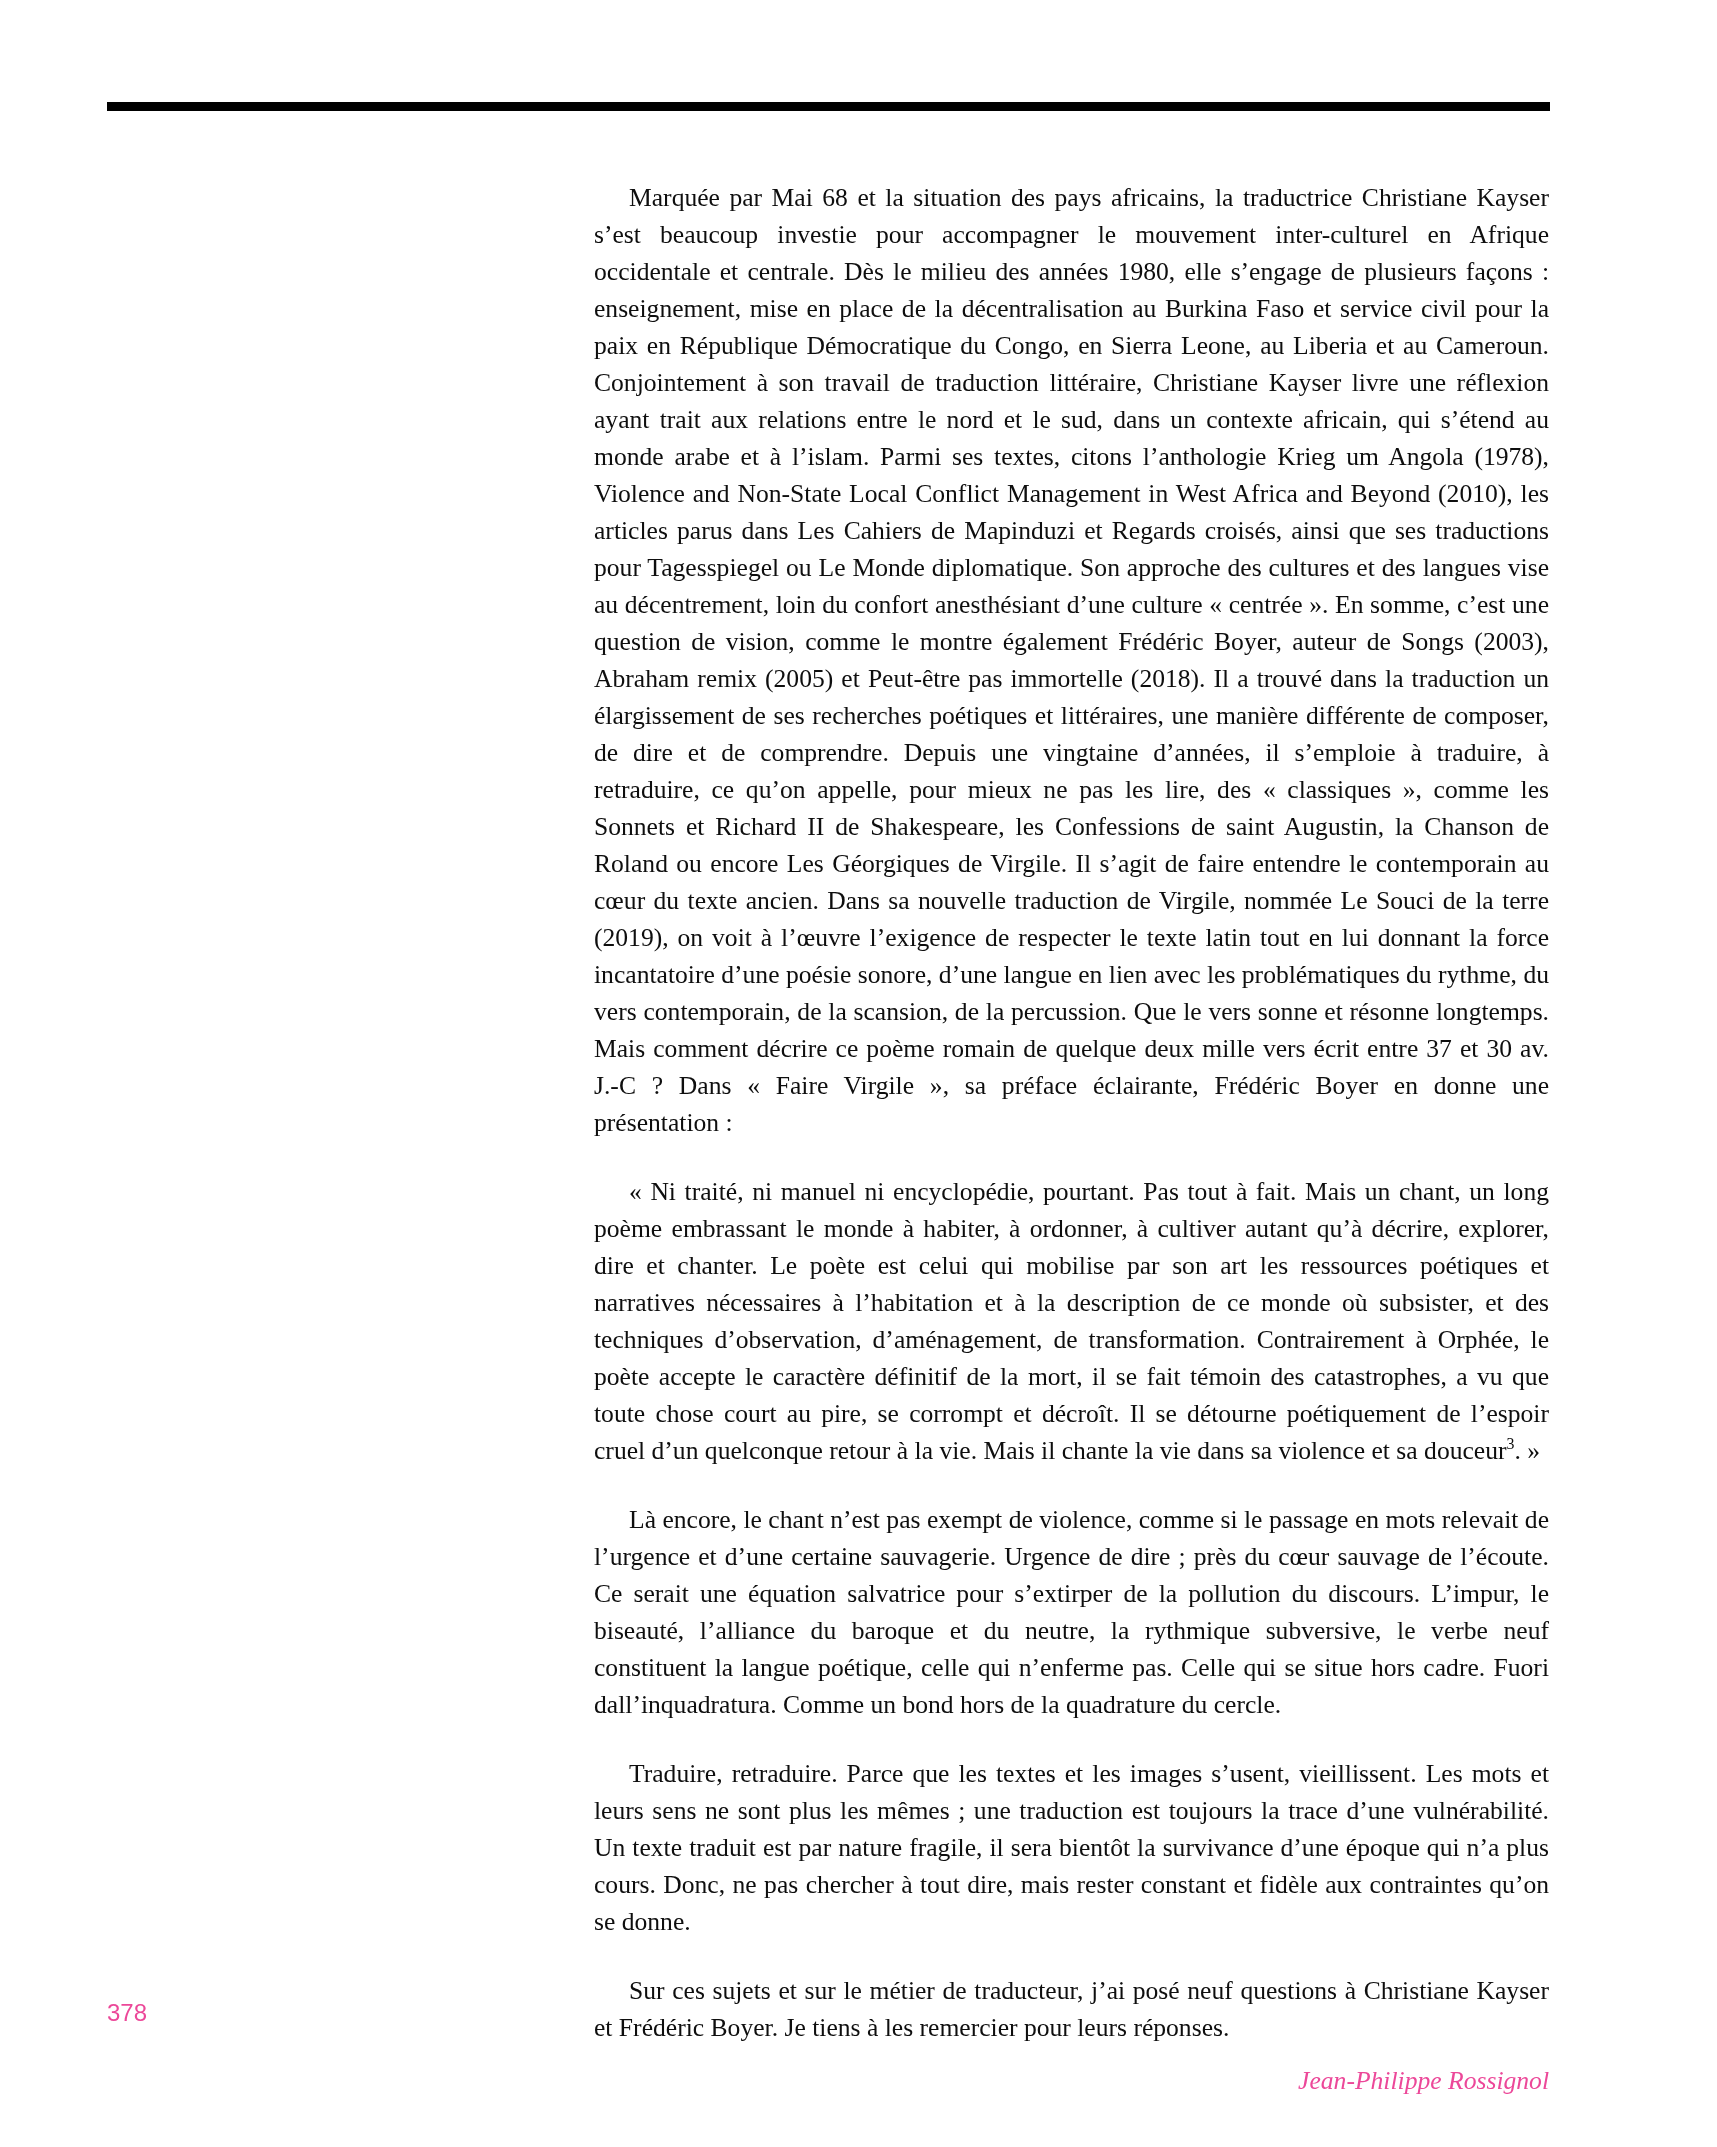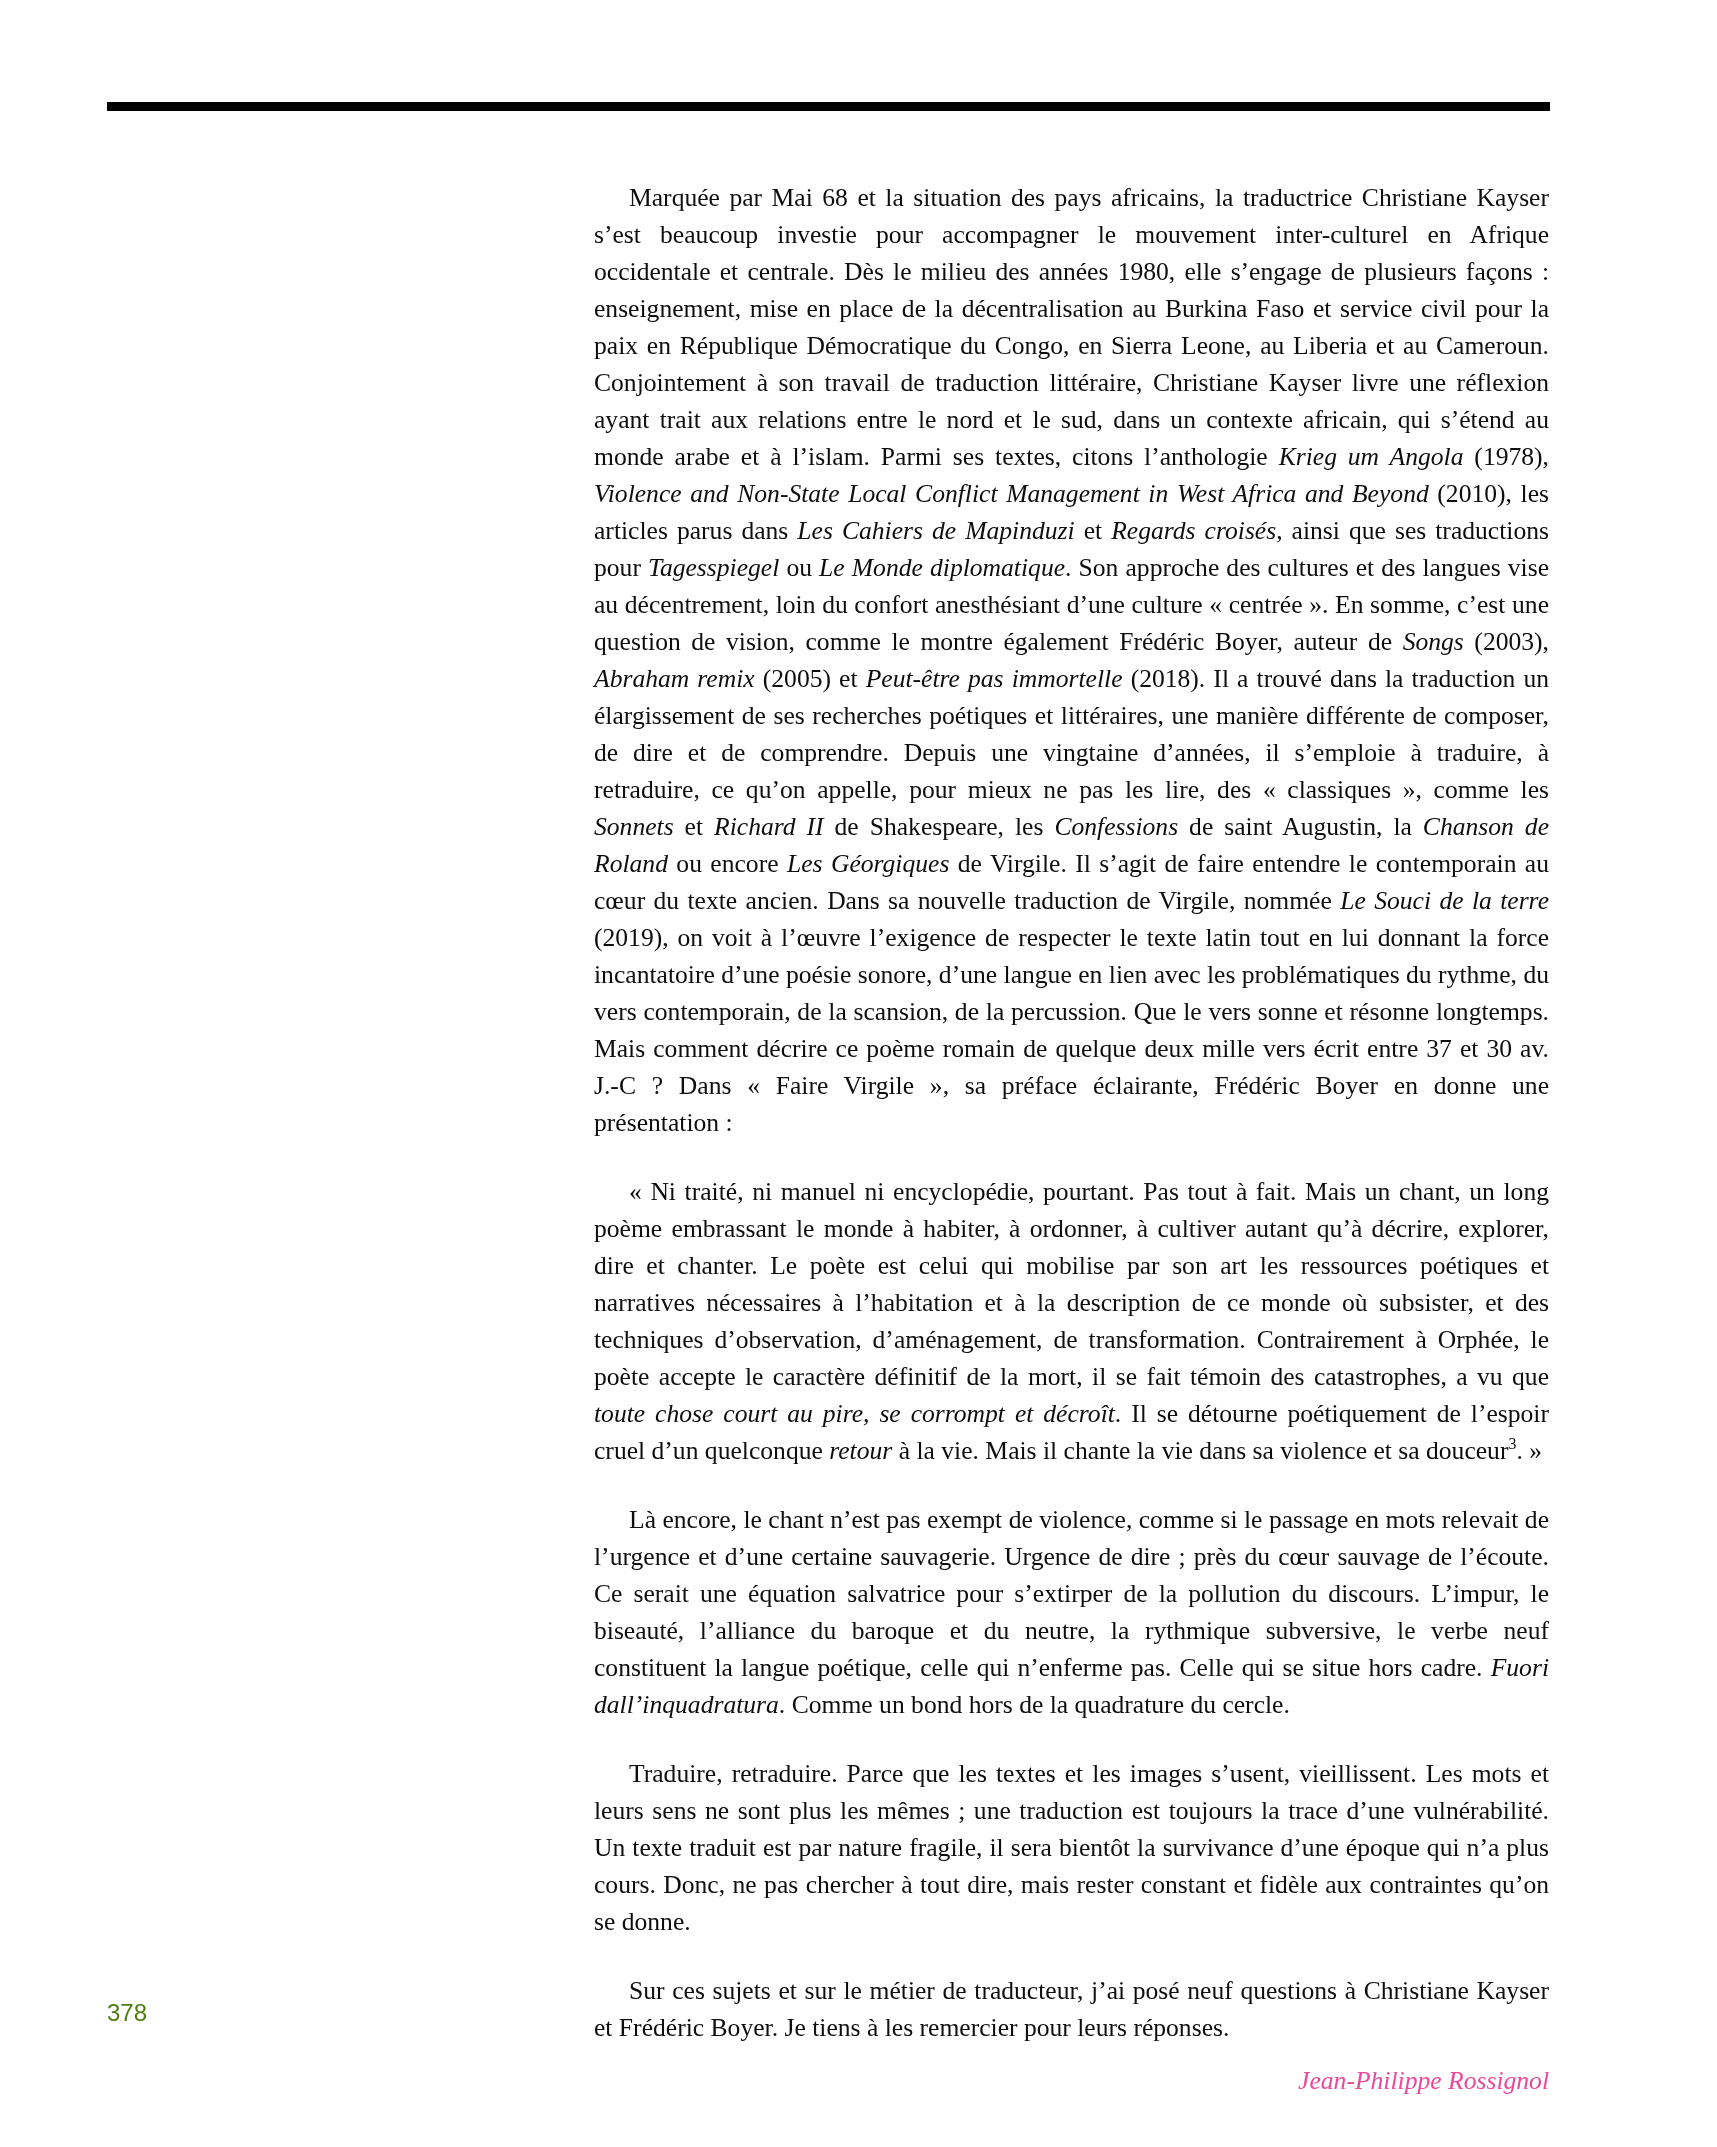--- a/index.html
+++ b/index.html
@@ -33,21 +33,20 @@
     text-align: justify;
   }
   .article-body p.para {
     margin: 0;
     text-indent: 35px;
   }
   .article-body p.para + p.para {
     margin-top: 32px;
   }
   .it {
-    font-style: italic;
   }
   sup {
     font-size: 0.62em;
     vertical-align: super;
     line-height: 0;
   }
   .signature {
     margin-top: 16.4px;
     text-align: right;
     font-style: italic;
@@ -55,21 +54,21 @@
     line-height: 37px;
     color: #ec4899;
   }
   .page-number {
     position: absolute;
     left: 107px;
     top: 1999px;
     font-family: "Liberation Sans", sans-serif;
     font-size: 24px;
     line-height: 27.4px;
-    color: #4d7c0f;
+    color: #ec4899;
   }
 </style>
 </head>
 <body>
 
 <div class="top-rule"></div>
 
 <div class="article-body">
 
   <p class="para"><span>Marquée par Mai 68 et la situation des pays africains, la traductrice Christiane Kayser s’est beaucoup investie pour accompagner le mouvement inter-culturel en Afrique occidentale et centrale. Dès le milieu des années 1980, elle s’engage de plusieurs façons : enseignement, mise en place de la décentralisation au Burkina Faso et service civil pour la paix en République Démocratique du Congo, en Sierra Leone, au Liberia et au Cameroun. Conjointement à son travail de traduction littéraire, Christiane Kayser livre une réflexion ayant trait aux relations entre le nord et le sud, dans un contexte africain, qui s’étend au monde arabe et à l’islam. Parmi ses textes, citons l’anthologie </span><span class="it">Krieg um Angola</span><span> (1978), </span><span class="it">Violence and Non-State Local Conflict Management in West Africa and Beyond</span><span> (2010), les articles parus dans </span><span class="it">Les Cahiers de Mapinduzi</span><span> et </span><span class="it">Regards croisés</span><span>, ainsi que ses traductions pour </span><span class="it">Tagesspiegel</span><span> ou </span><span class="it">Le Monde diplomatique</span><span>. Son approche des cultures et des langues vise au décentrement, loin du confort anesthésiant d’une culture « centrée ». En somme, c’est une question de vision, comme le montre également Frédéric Boyer, auteur de </span><span class="it">Songs</span><span> (2003), </span><span class="it">Abraham remix</span><span> (2005) et </span><span class="it">Peut-être pas immortelle</span><span> (2018). Il a trouvé dans la traduction un élargissement de ses recherches poétiques et littéraires, une manière différente de composer, de dire et de comprendre. Depuis une vingtaine d’années, il s’emploie à traduire, à retraduire, ce qu’on appelle, pour mieux ne pas les lire, des « classiques », comme les </span><span class="it">Sonnets</span><span> et </span><span class="it">Richard II</span><span> de Shakespeare, les </span><span class="it">Confessions</span><span> de saint Augustin, la </span><span class="it">Chanson de Roland</span><span> ou encore </span><span class="it">Les Géorgiques</span><span> de Virgile. Il s’agit de faire entendre le contemporain au cœur du texte ancien. Dans sa nouvelle traduction de Virgile, nommée </span><span class="it">Le Souci de la terre</span><span> (2019), on voit à l’œuvre l’exigence de respecter le texte latin tout en lui donnant la force incantatoire d’une poésie sonore, d’une langue en lien avec les problématiques du rythme, du vers contemporain, de la scansion, de la percussion. Que le vers sonne et résonne longtemps. Mais comment décrire ce poème romain de quelque deux mille vers écrit entre 37 et 30 av. J.-C ? Dans « Faire Virgile », sa préface éclairante, Frédéric Boyer en donne une présentation :</span></p>

